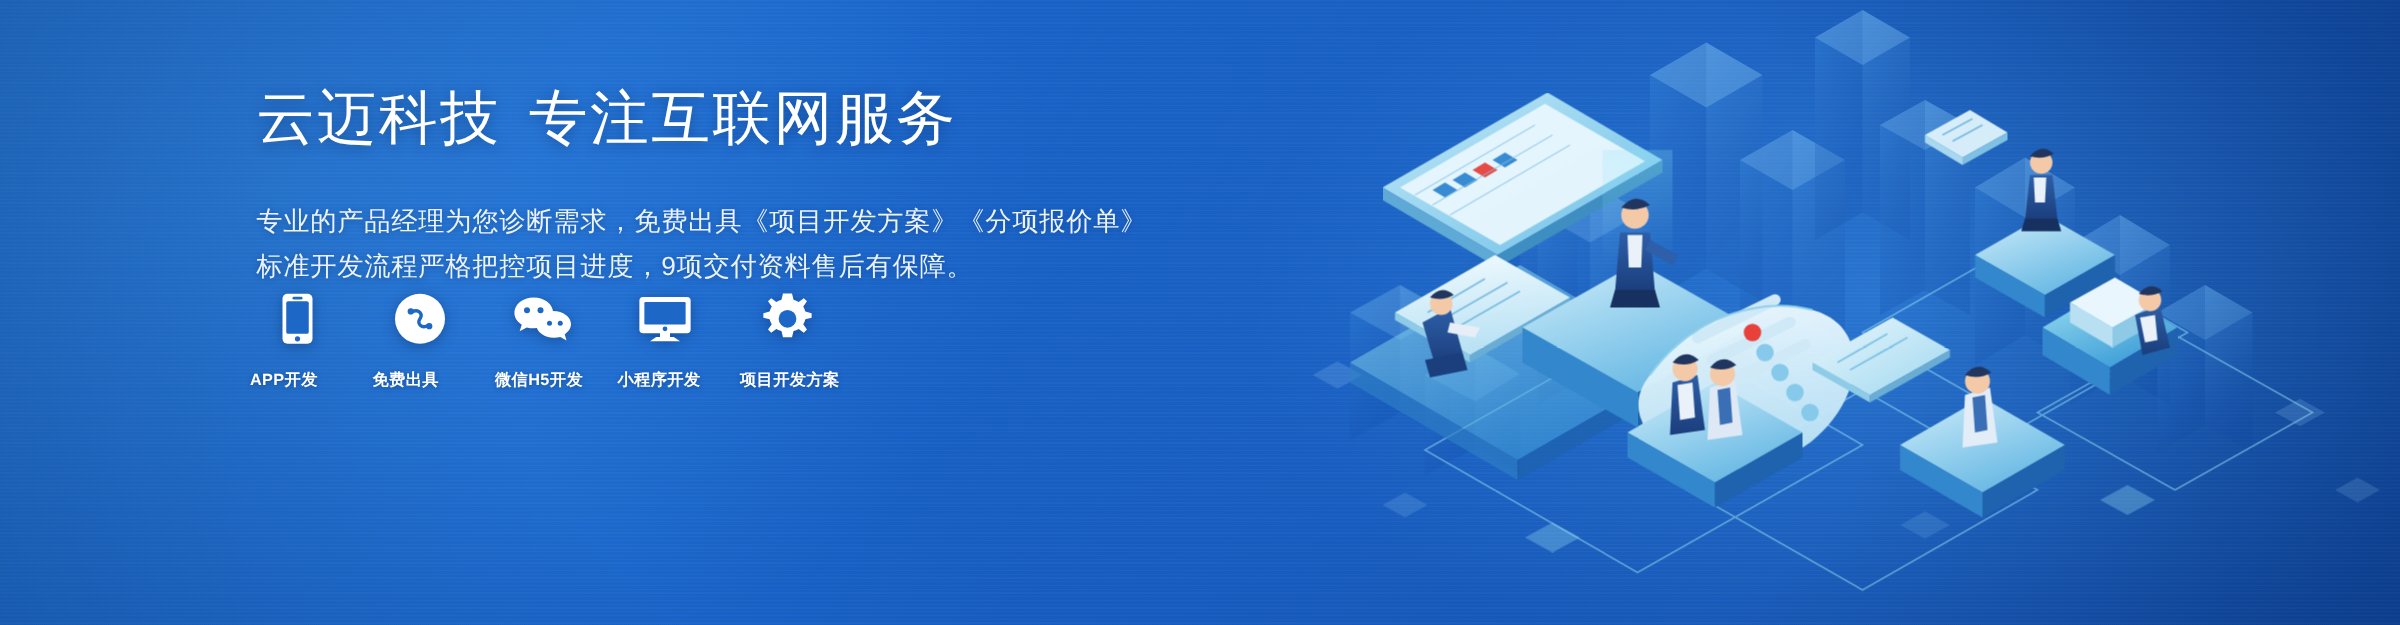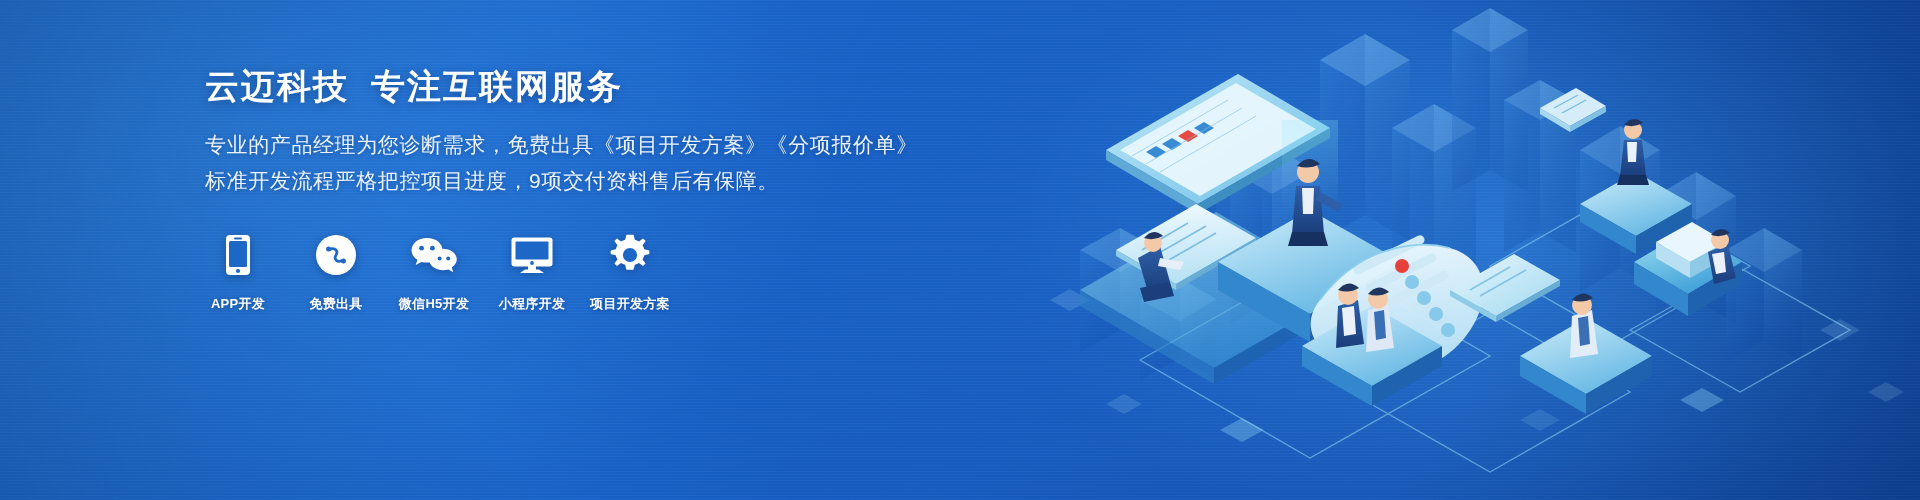--- a/index.html
+++ b/index.html
@@ -37,31 +37,31 @@
   }
 
   
   .copy {
     position:absolute;
     left:205px; top:66px;
     width:760px;
     z-index:8;
   }
   .headline {
-    font-size:34px;
+    font-size:47px;
     line-height:1.18;
-    font-weight:bold;
+    font-weight:normal;
     color:#ffffff;
     letter-spacing:2px;
     text-shadow:0 2px 10px rgba(4,30,80,0.40);
     white-space:nowrap;
   }
   .headline .gap { display:inline-block; width:22px; }
   .sub {
-    margin-top:22px;
+    margin-top:40px;
     font-size:21px;
     line-height:1.62;
     color:#eaf3ff;
     letter-spacing:0.6px;
     text-shadow:0 1px 5px rgba(4,30,80,0.35);
     white-space:nowrap;
   }
 
   
   .services {
@@ -69,21 +69,20 @@
     left:200px; top:232px;
     display:flex;
     align-items:flex-start;
     gap:22px;
     z-index:8;
   }
   .service {
     width:76px;
     display:flex;
     flex-direction:column;
-    align-items:center;
     cursor:pointer;
   }
   .service .ico {
     height:46px;
     display:flex; align-items:center; justify-content:center;
     filter:drop-shadow(0 2px 5px rgba(4,30,80,0.35));
   }
   .service .ico svg { display:block; }
   .service .cap {
     margin-top:17px;

